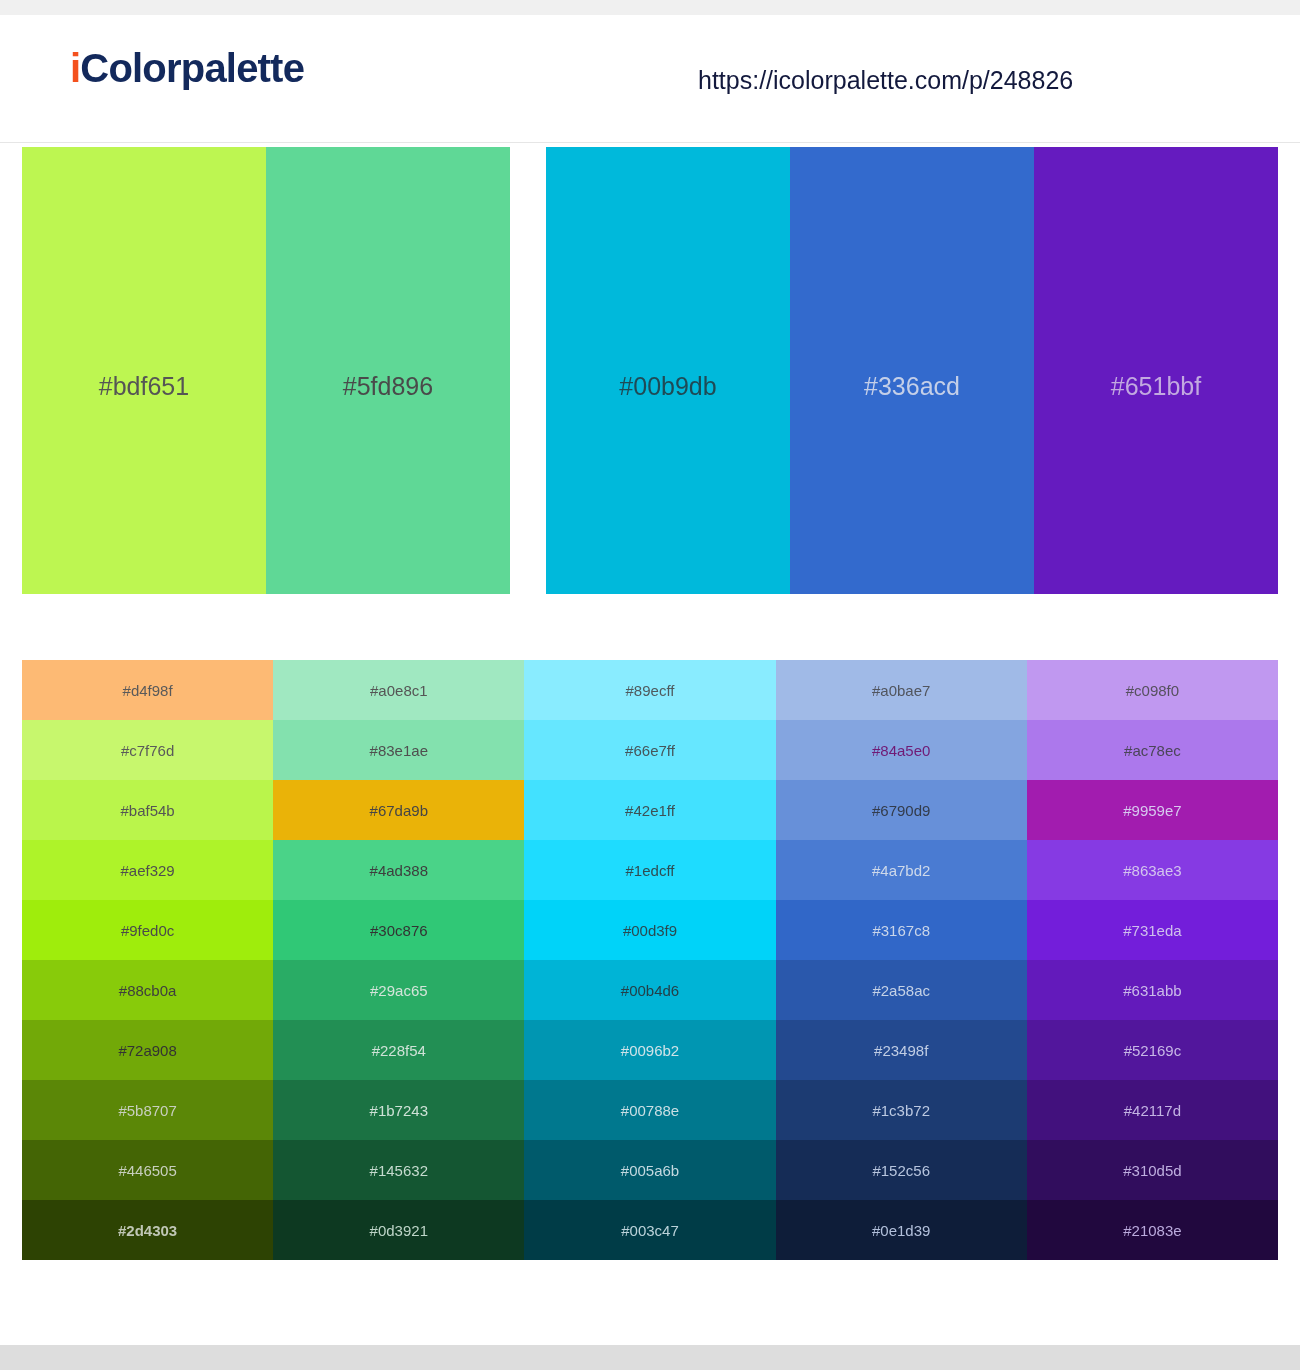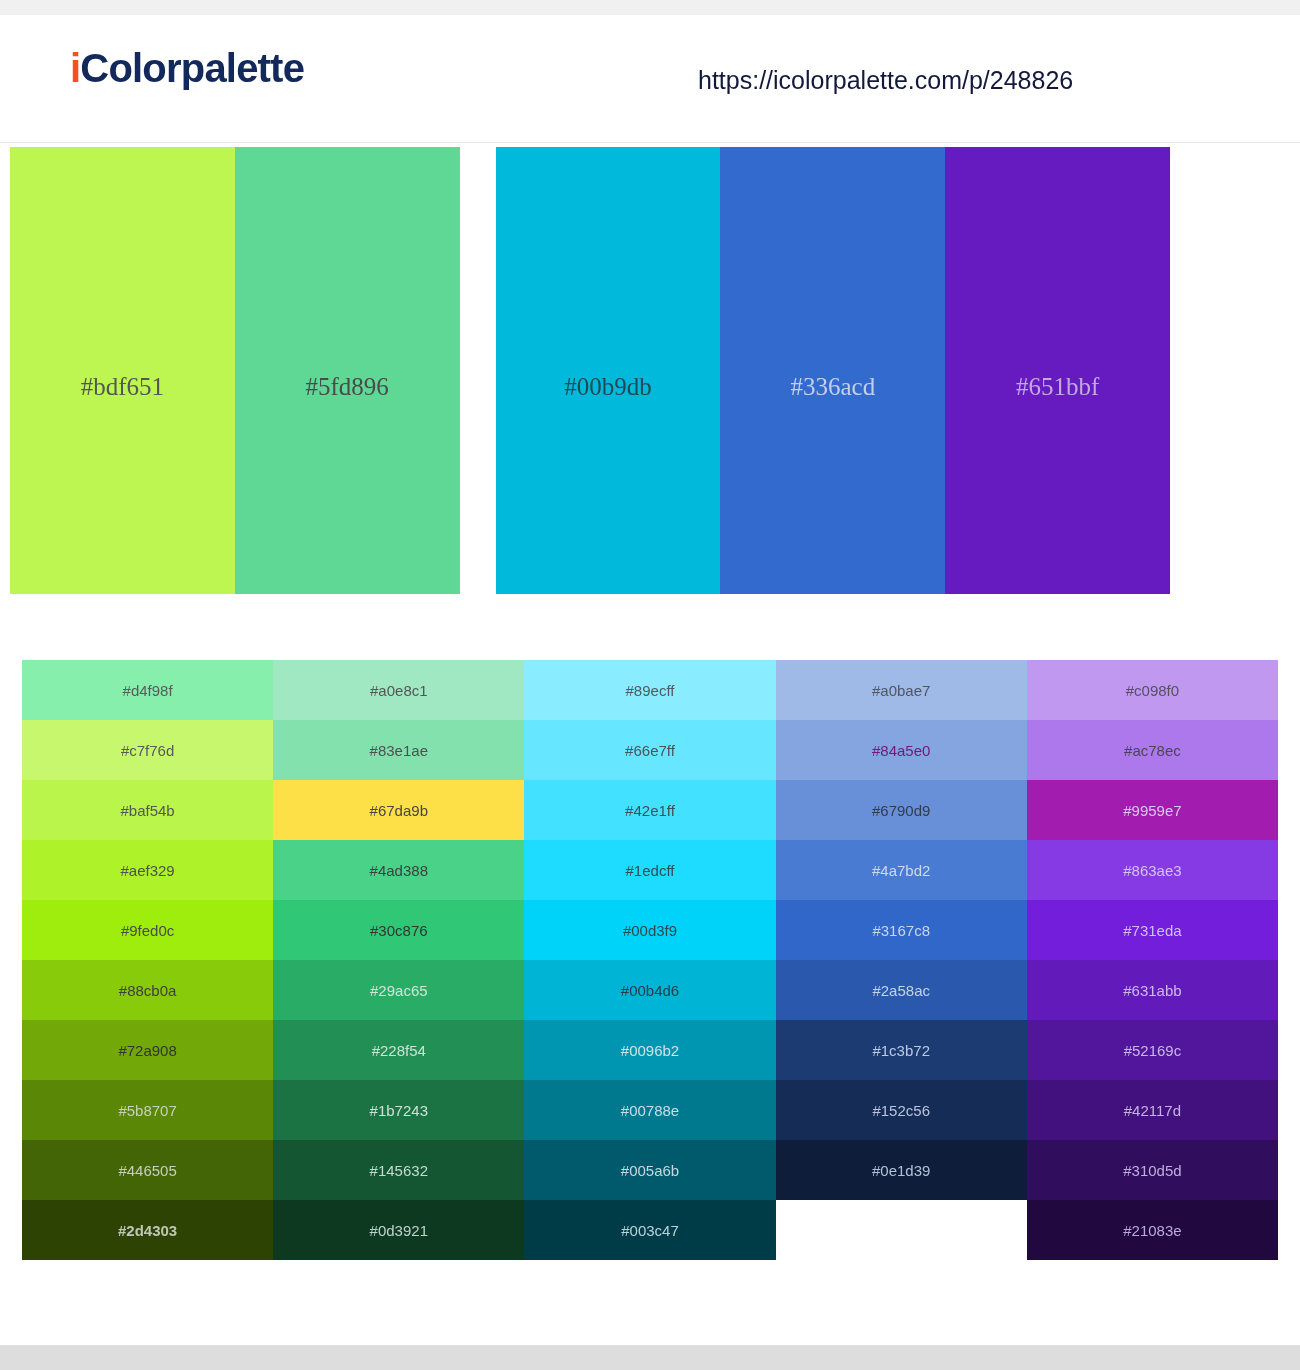--- a/index.html
+++ b/index.html
@@ -60,25 +60,24 @@
     font-size: 25px;
     color: #13193d;
     line-height: 1;
     white-space: nowrap;
   }
 
   
   .main-band {
     position: absolute;
     top: 147px;
-    left: 10px;
-    width: 1160px;
+    left: 22px;
+    width: 1256px;
     height: 447px;
     display: flex;
-    font-family: Liberation Serif, serif;
   }
   .main-swatch {
     flex: 1 1 0;
     position: relative;
   }
   .main-swatch .label {
     position: absolute;
     left: 0; right: 0;
     top: 227px;
     text-align: center;
@@ -147,35 +146,35 @@
       <div class="main-swatch" style="background: rgb(51, 106, 205);">
         <div class="label" style="color: rgb(196, 207, 232);">#336acd</div>
       </div>
       <div class="main-swatch" style="background: rgb(101, 27, 191);">
         <div class="label" style="color: rgb(194, 169, 224);">#651bbf</div>
       </div>
     </div>
 
   <div class="grid" id="shade-grid">
       <div class="grid-col">
-        <div class="grid-cell" style="background: #86efac; color: rgb(90, 90, 90);">#d4f98f</div>
+        <div class="grid-cell" style="background: #fdba74; color: rgb(90, 90, 90);">#d4f98f</div>
         <div class="grid-cell" style="background: rgb(199, 247, 109); color: rgb(90, 90, 90);">#c7f76d</div>
         <div class="grid-cell" style="background: rgb(186, 245, 75); color: rgb(85, 85, 85);">#baf54b</div>
         <div class="grid-cell" style="background: rgb(174, 243, 41); color: rgb(79, 79, 79);">#aef329</div>
         <div class="grid-cell" style="background: rgb(159, 237, 12); color: rgb(74, 74, 74);">#9fed0c</div>
         <div class="grid-cell" style="background: rgb(136, 203, 10); color: rgb(62, 62, 62);">#88cb0a</div>
         <div class="grid-cell" style="background: rgb(114, 169, 8); color: rgb(51, 51, 51);">#72a908</div>
         <div class="grid-cell" style="background: rgb(91, 135, 7); color: rgb(200, 207, 190);">#5b8707</div>
         <div class="grid-cell" style="background: rgb(68, 101, 5); color: rgb(200, 207, 190);">#446505</div>
         <div class="grid-cell" style="background: rgb(45, 67, 3); color: rgb(192, 199, 182); font-weight: bold;">#2d4303</div>
       </div>
       <div class="grid-col">
         <div class="grid-cell" style="background: rgb(160, 232, 193); color: rgb(85, 85, 85);">#a0e8c1</div>
         <div class="grid-cell" style="background: rgb(131, 225, 174); color: rgb(79, 79, 79);">#83e1ae</div>
-        <div class="grid-cell" style="background: #fde047; color: rgb(70, 70, 70);">#67da9b</div>
+        <div class="grid-cell" style="background: #eab308; color: rgb(70, 70, 70);">#67da9b</div>
         <div class="grid-cell" style="background: rgb(74, 211, 136); color: rgb(62, 62, 62);">#4ad388</div>
         <div class="grid-cell" style="background: rgb(48, 200, 118); color: rgb(51, 51, 51);">#30c876</div>
         <div class="grid-cell" style="background: rgb(41, 172, 101); color: rgb(212, 228, 218);">#29ac65</div>
         <div class="grid-cell" style="background: rgb(34, 143, 84); color: rgb(207, 226, 215);">#228f54</div>
         <div class="grid-cell" style="background: rgb(27, 114, 67); color: rgb(207, 226, 215);">#1b7243</div>
         <div class="grid-cell" style="background: rgb(20, 86, 50); color: rgb(198, 219, 207);">#145632</div>
         <div class="grid-cell" style="background: rgb(13, 57, 33); color: rgb(190, 213, 200);">#0d3921</div>
       </div>
       <div class="grid-col">
         <div class="grid-cell" style="background: rgb(137, 236, 255); color: rgb(79, 90, 94);">#89ecff</div>
@@ -189,20 +188,21 @@
         <div class="grid-cell" style="background: rgb(0, 90, 107); color: rgb(195, 217, 224);">#005a6b</div>
         <div class="grid-cell" style="background: rgb(0, 60, 71); color: rgb(187, 211, 218);">#003c47</div>
       </div>
       <div class="grid-col">
         <div class="grid-cell" style="background: rgb(160, 186, 231); color: rgb(81, 85, 94);">#a0bae7</div>
         <div class="grid-cell" style="background: rgb(132, 165, 224); color: #701a75;">#84a5e0</div>
         <div class="grid-cell" style="background: rgb(103, 144, 217); color: rgb(51, 60, 76);">#6790d9</div>
         <div class="grid-cell" style="background: rgb(74, 123, 210); color: rgb(206, 217, 234);">#4a7bd2</div>
         <div class="grid-cell" style="background: rgb(49, 103, 200); color: rgb(201, 213, 233);">#3167c8</div>
         <div class="grid-cell" style="background: rgb(42, 88, 172); color: rgb(196, 209, 230);">#2a58ac</div>
+        <div class="grid-cell" style="background: rgb(35, 73, 143); color: rgb(192, 205, 228);">#23498f</div>
         <div class="grid-cell" style="background: rgb(28, 59, 114); color: rgb(188, 201, 225);">#1c3b72</div>
         <div class="grid-cell" style="background: rgb(21, 44, 86); color: rgb(183, 197, 222);">#152c56</div>
         <div class="grid-cell" style="background: rgb(14, 29, 57); color: rgb(178, 192, 219);">#0e1d39</div>
       </div>
       <div class="grid-col">
         <div class="grid-cell" style="background: rgb(192, 152, 240); color: rgb(86, 80, 94);">#c098f0</div>
         <div class="grid-cell" style="background: rgb(172, 120, 236); color: rgb(75, 69, 88);">#ac78ec</div>
         <div class="grid-cell" style="background: #a21caf; color: rgb(215, 201, 239);">#9959e7</div>
         <div class="grid-cell" style="background: rgb(134, 58, 227); color: rgb(211, 196, 238);">#863ae3</div>
         <div class="grid-cell" style="background: rgb(115, 30, 218); color: rgb(207, 191, 236);">#731eda</div>

